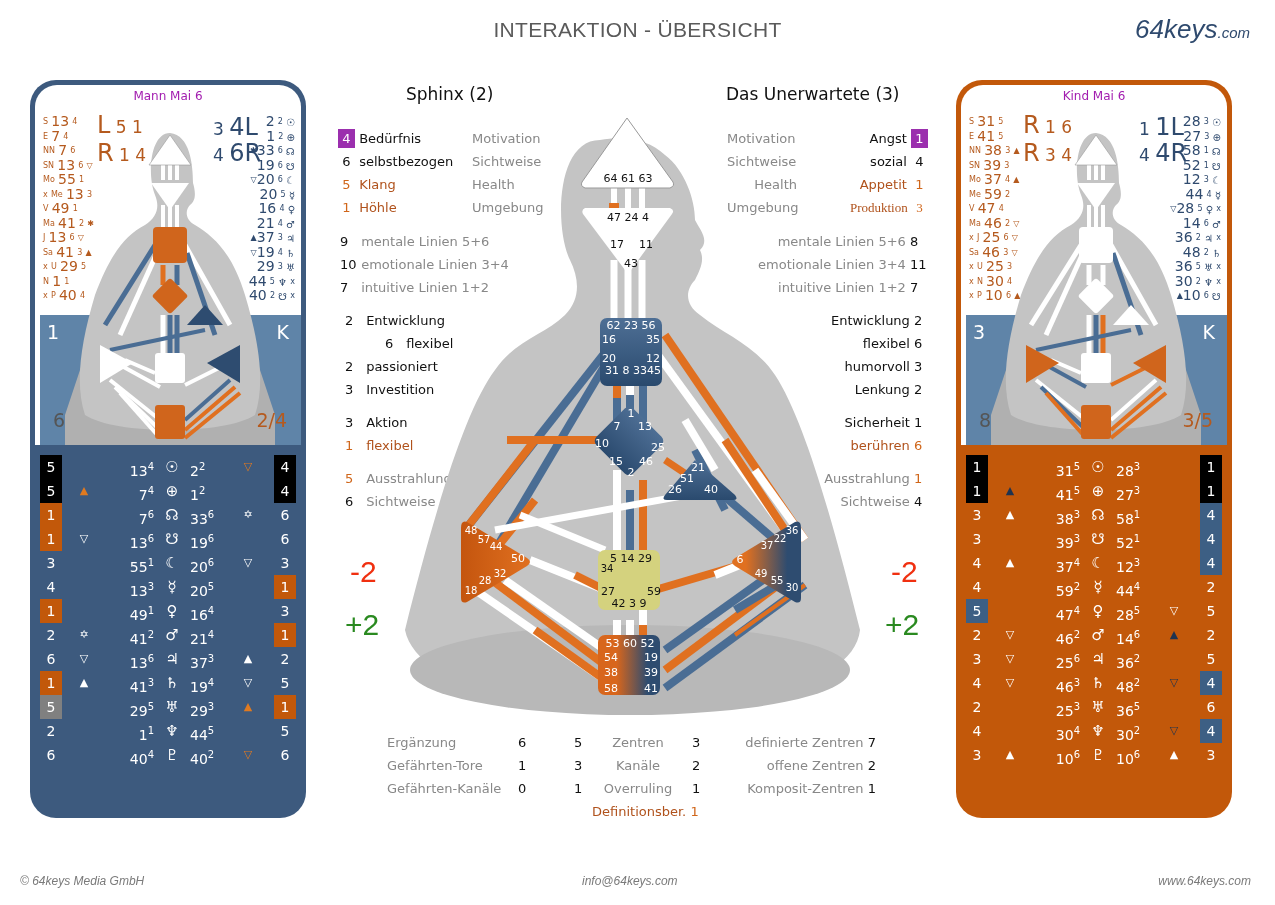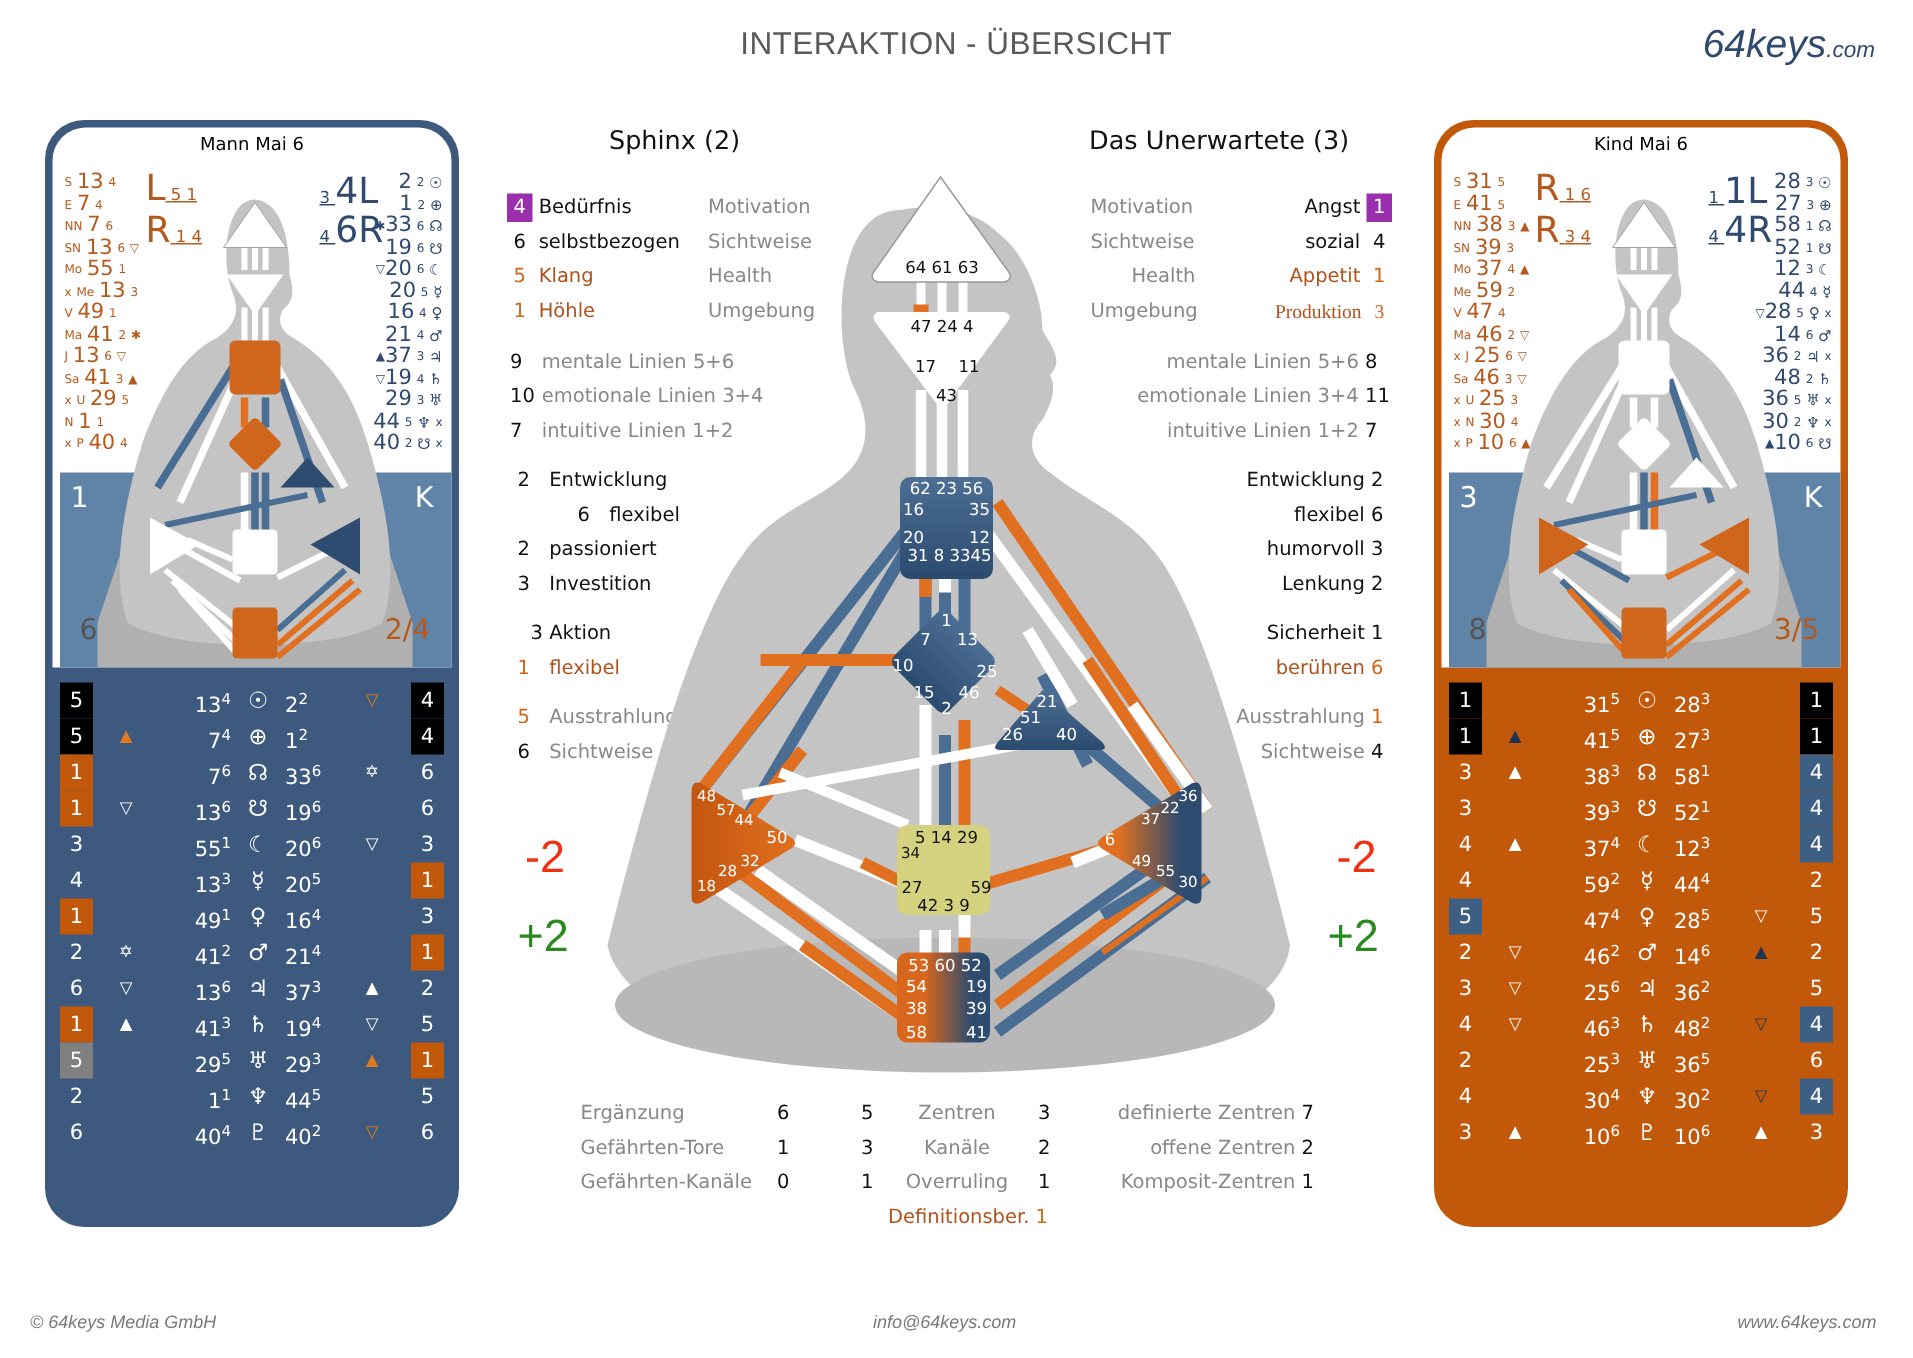--- a/index.html
+++ b/index.html
@@ -8,28 +8,28 @@
   #title { left: 0; width: 1275px; top: 18px; text-align: center; font-family: "Liberation Sans", sans-serif; font-size: 21px; color: #5a5a5a; letter-spacing: 0.3px; }
   #brand { right: 25px; top: 14px; font-family: "Liberation Sans", sans-serif; font-style: italic; color: #2f4a6e; font-size: 26px; }
   #brand small { font-size: 15px; }
   .footer { top: 874px; font-size: 12px; font-style: italic; color: #7a7a7a; font-family: "Liberation Sans", sans-serif; }
 
   
   .panel { position: absolute; top: 80px; width: 276px; height: 738px; border-radius: 26px; }
   .panel.blue { left: 30px; background: #3d5a7e; }
   .panel.orange { left: 956px; background: #c2580a; }
   .panel .top-card { position: absolute; left: 5px; top: 5px; width: 266px; height: 360px; border-radius: 22px 22px 0 0; background: #fff; overflow: hidden; }
-  .panel .card-title { position: absolute; top: 4px; width: 100%; text-align: center; font-size: 12px; color: #000000; }
+  .panel .card-title { position: absolute; top: 4px; width: 100%; text-align: center; font-size: 12px; color: #a21caf; }
   .planet-list { position: absolute; top: 30px; font-size: 10px; line-height: 13.5px; }
   .planet-list.left { left: 8px; color: #b55a1e; }
   .planet-list.right { right: 6px; color: #2f4a6e; text-align: right; }
   .planet-list .big { font-size: 14px; }
   .planet-list .sup { font-size: 8px; vertical-align: top; }
   .big-letter { position: absolute; font-size: 24px; line-height: 24px; }
-  .big-letter .n { font-size: 11px; text-decoration: underline; }
+  .big-letter .n { font-size: 17px; }
   .card-bottom { position: absolute; left: 5px; top: 230px; width: 266px; height: 135px; background: #5f84a8; }
   .mini-body { position: absolute; left: 30px; top: 40px; }
   .corner-num { position: absolute; color: #fff; font-size: 19px; }
   .corner-grey { position: absolute; color: #555; font-size: 19px; }
   .corner-prof { position: absolute; color: #b55a1e; font-size: 19px; }
 
   
   .gates { position: absolute; left: 10px; top: 375px; width: 256px; }
   .grow { position: relative; height: 24px; color: #fff; font-size: 14px; }
   .grow > span { position: absolute; top: 0; height: 24px; line-height: 24px; }
@@ -480,21 +480,21 @@
     <div class="stat" style="top: 173px; left: 472px;"><span class="c-grey">Health</span></div>
     <div class="stat" style="top: 196px; left: 338px;"><span class="c-orange" style="display:inline-block;width:17px;text-align:center">1</span> <span class="c-brown">Höhle</span></div>
     <div class="stat" style="top: 196px; left: 472px;"><span class="c-grey">Umgebung</span></div>
     <div class="stat" style="top: 230px; left: 340px;"><span class="c-dark" style="display:inline-block;width:17px">9</span> <span class="c-grey">mentale Linien 5+6</span></div>
     <div class="stat" style="top: 253px; left: 340px;"><span class="c-dark" style="display:inline-block;width:17px">10</span> <span class="c-grey">emotionale Linien 3+4</span></div>
     <div class="stat" style="top: 276px; left: 340px;"><span class="c-dark" style="display:inline-block;width:17px">7</span> <span class="c-grey">intuitive Linien 1+2</span></div>
     <div class="stat" style="top: 309px; left: 345px;"><span class="c-dark" style="display:inline-block;width:17px">2</span> <span class="c-dark">Entwicklung</span></div>
     <div class="stat" style="top: 332px; left: 345px; margin-left: 40px;"><span class="c-dark" style="display:inline-block;width:17px">6</span> <span class="c-dark">flexibel</span></div>
     <div class="stat" style="top: 355px; left: 345px;"><span class="c-dark" style="display:inline-block;width:17px">2</span> <span class="c-dark">passioniert</span></div>
     <div class="stat" style="top: 378px; left: 345px;"><span class="c-dark" style="display:inline-block;width:17px">3</span> <span class="c-dark">Investition</span></div>
-    <div class="stat" style="top: 411px; left: 345px; text-align: right;"><span class="c-dark" style="display:inline-block;width:17px">3</span> <span class="c-dark">Aktion</span></div>
+    <div class="stat" style="top: 411px; left: 345px;"><span class="c-dark" style="display:inline-block;width:17px">3</span> <span class="c-dark">Aktion</span></div>
     <div class="stat" style="top: 434px; left: 345px;"><span class="c-orange" style="display:inline-block;width:17px">1</span> <span class="c-brown">flexibel</span></div>
     <div class="stat" style="top: 467px; left: 345px;"><span class="c-orange" style="display:inline-block;width:17px">5</span> <span class="c-grey">Ausstrahlung</span></div>
     <div class="stat" style="top: 490px; left: 345px;"><span class="c-dark" style="display:inline-block;width:17px">6</span> <span class="c-grey">Sichtweise</span></div>
   </div>
 <div id="right-stats">
     <div class="stat" style="top: 127px; left: 727px;"><span class="c-grey" style="display:inline-block;width:70px;text-align:left">Motivation</span></div>
     <div class="stat" style="top: 127px; right: 347px; text-align: right;"><span class="c-dark">Angst</span> <span class="badge-purple">1</span></div>
     <div class="stat" style="top: 150px; left: 727px;"><span class="c-grey" style="display:inline-block;width:70px;text-align:left">Sichtweise</span></div>
     <div class="stat" style="top: 150px; right: 347px; text-align: right;"><span class="c-dark">sozial</span> <span class="c-dark" style="display:inline-block;width:17px;text-align:center">4</span></div>
     <div class="stat" style="top: 173px; left: 727px;"><span class="c-grey" style="display:inline-block;width:70px;text-align:right">Health</span></div>

